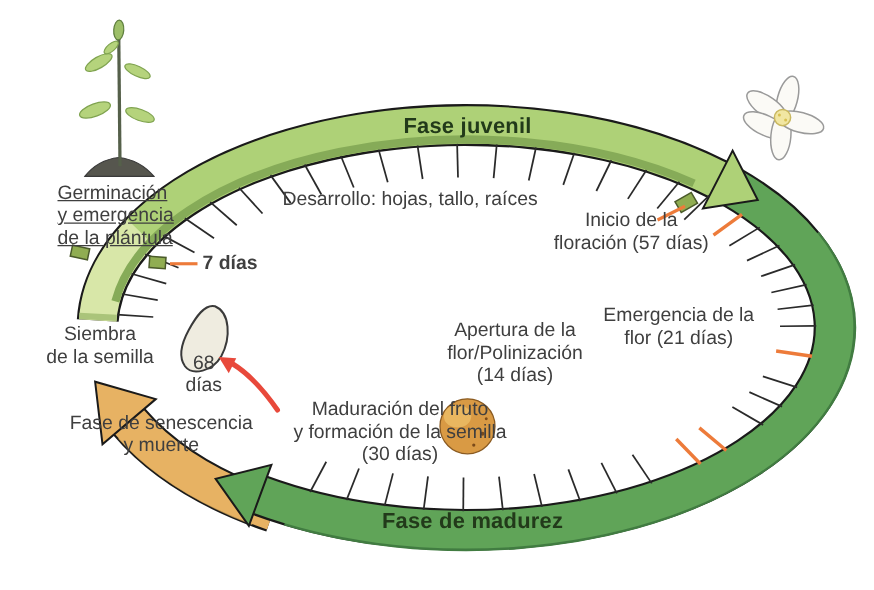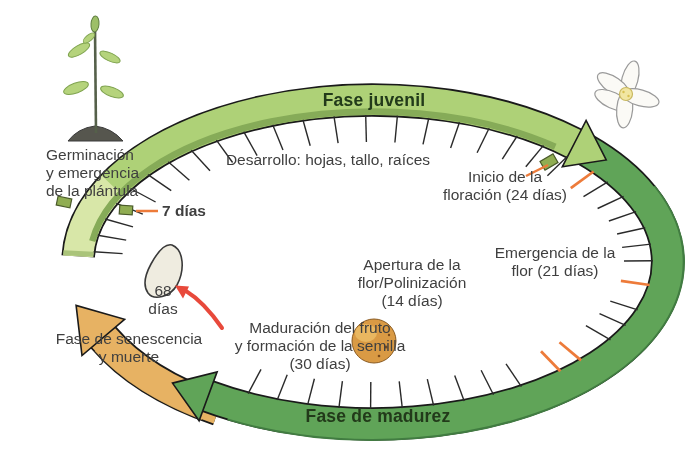--- a/index.html
+++ b/index.html
@@ -136,34 +136,36 @@
       <circle cx="379" cy="356" r="1.3" fill="#7a4a1a"></circle>
       <circle cx="389" cy="335" r="1.2" fill="#7a4a1a"></circle>
     </g>
 
     <g>
       <path d="M 222 328 Q 204 302 186 291" fill="none" stroke-width="4" stroke-linecap="round" stroke="#e8493b"></path>
       <polygon points="175,285.5 189,286.5 183,298.5" fill="#e8493b"></polygon>
     </g>
   </svg>
 
-  <div class="lbl left" style="left:46px;top:146px;">Germinación
+  <div class="lbl left" style="left:46px;top:146px;text-decoration:underline;">Germinación
 y emergencia
 de la plántula</div>
   <div class="lbl left" style="left:162px;top:202px;font-weight:bold;">7 días</div>
+  <div class="lbl" style="left:80px;top:259px;">Siembra
+de la semilla</div>
   <div class="lbl" style="left:163px;top:282px;">68
 días</div>
   <div class="lbl" style="left:97px;top:330px;margin-left:32px;">Fase de senescencia
 y muerte</div>
   <div class="lbl" style="left:276px;top:319px;margin-left:44px;">Maduración del fruto
 y formación de la semilla
 (30 días)</div>
   <div class="lbl" style="left:412px;top:256px;">Apertura de la
 flor/Polinización
 (14 días)</div>
   <div class="lbl" style="left:328px;top:151px;">Desarrollo: hojas, tallo, raíces</div>
   <div class="lbl" style="left:505px;top:168px;">Inicio de la
-floración (24 días)</div>
-  <div class="lbl" style="left:543px;top:244px;margin-left:12px;">Emergencia de la
+floración (57 días)</div>
+  <div class="lbl" style="left:543px;top:244px;">Emergencia de la
 flor (21 días)</div>
   <div class="lbl phase" style="left:378px;top:406px;">Fase de madurez</div>
   <div class="lbl phase" style="left:374px;top:90px;">Fase juvenil</div>
 </div>
 
 </body></html>

